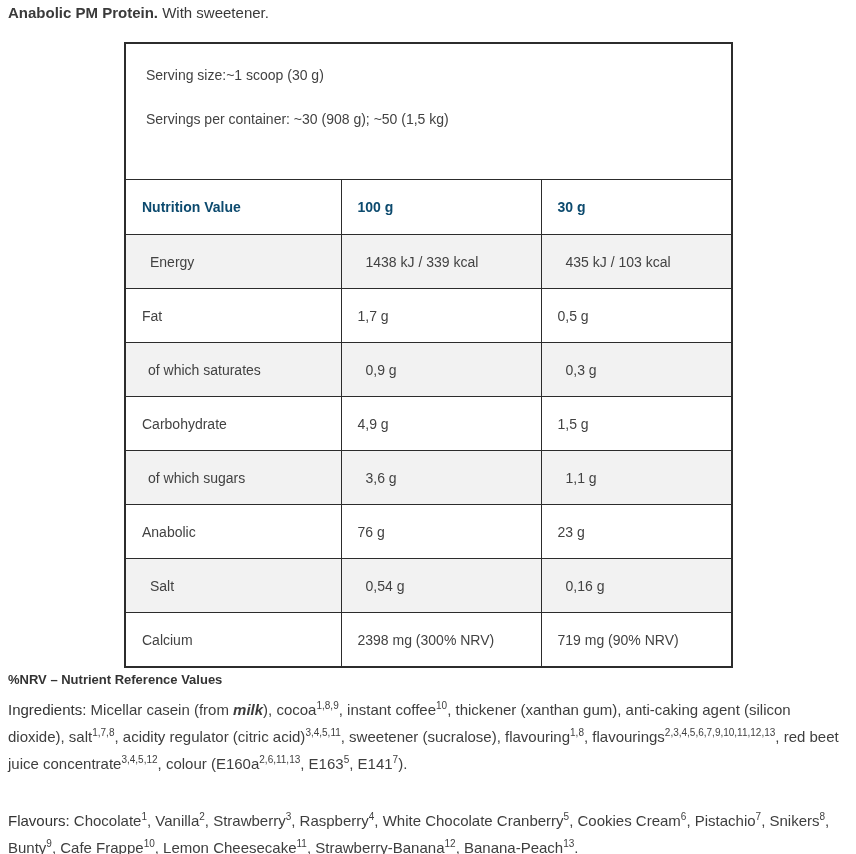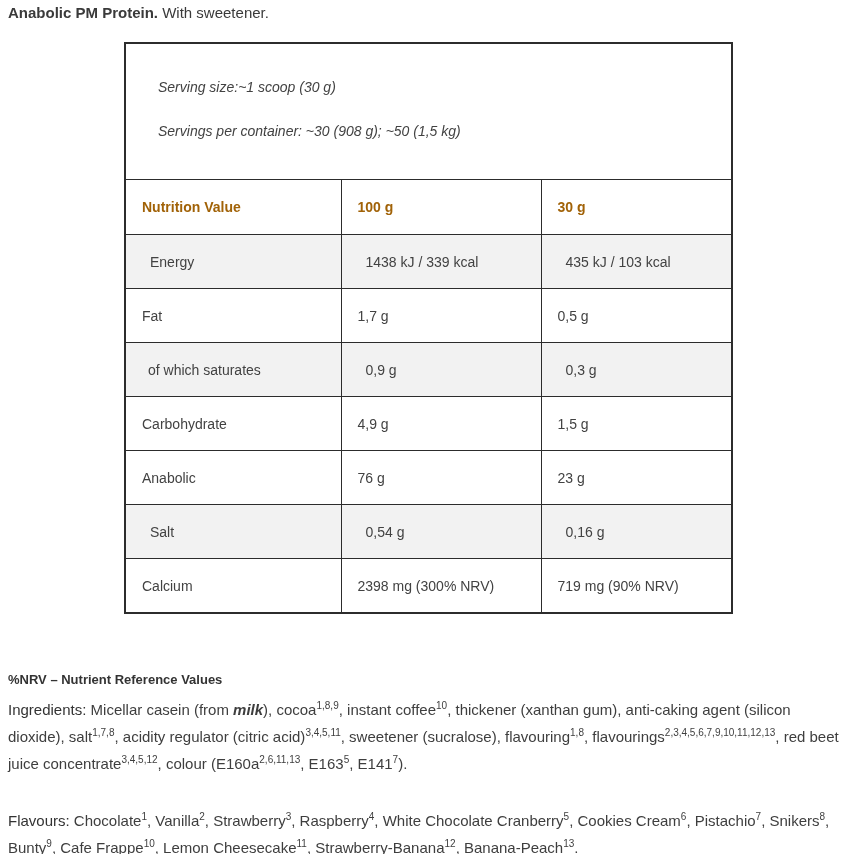--- a/index.html
+++ b/index.html
@@ -14,23 +14,23 @@
   table.nutrition-table{
     position:absolute;left:124px;top:42px;width:607px;
     border-collapse:collapse;border:2px solid #2c2c2c;
     font-size:14px;color:#424242;table-layout:fixed;
   }
   .nutrition-table th,.nutrition-table td{
     border:1px solid #2c2c2c;text-align:left;vertical-align:middle;
     padding:0 8px 0 16px;font-weight:normal;overflow:hidden;white-space:nowrap;
   }
   .serving-cell{height:116px;vertical-align:top !important;padding-top:19px !important;}
-  .serving-cell p{margin:16px;font-size:14px;font-style:italic;}
+  .serving-cell p{margin:4px;font-size:14px;}
   .serving-cell p + p{margin-top:28px;}
-  .header-row th{height:54px;font-weight:bold;font-size:14px;color:#a16207;}
+  .header-row th{height:54px;font-weight:bold;font-size:14px;color:#0c4a6e;}
   .data-row td{height:53px;}
   .data-row.shaded td{background:#f2f2f2;padding-left:24px;}
   td.indent{padding-left:22px !important;}
 
   .footnotes{position:absolute;left:8px;top:672px;width:841px;font-size:15px;color:#3e3e3e;}
   .nrv-heading{margin:0;font-weight:bold;font-size:13px;color:#333333;}
   .para{margin:9px 0 0 0;line-height:27px;}
   .para.flavours{margin-top:30px;}
   .para b{font-weight:normal;color:#333333;}
   sup{font-size:10px;line-height:0;vertical-align:super;}
@@ -73,20 +73,25 @@
       <tr class="data-row shaded">
         <td class="indent">of which saturates</td>
         <td>0,9 g</td>
         <td>0,3 g</td>
       </tr>
       <tr class="data-row">
         <td>Carbohydrate</td>
         <td>4,9 g</td>
         <td>1,5 g</td>
       </tr>
+      <tr class="data-row shaded">
+        <td class="indent">of which sugars</td>
+        <td>3,6 g</td>
+        <td>1,1 g</td>
+      </tr>
       <tr class="data-row">
         <td>Anabolic</td>
         <td>76 g</td>
         <td>23 g</td>
       </tr>
       <tr class="data-row shaded">
         <td>Salt</td>
         <td>0,54 g</td>
         <td>0,16 g</td>
       </tr>

